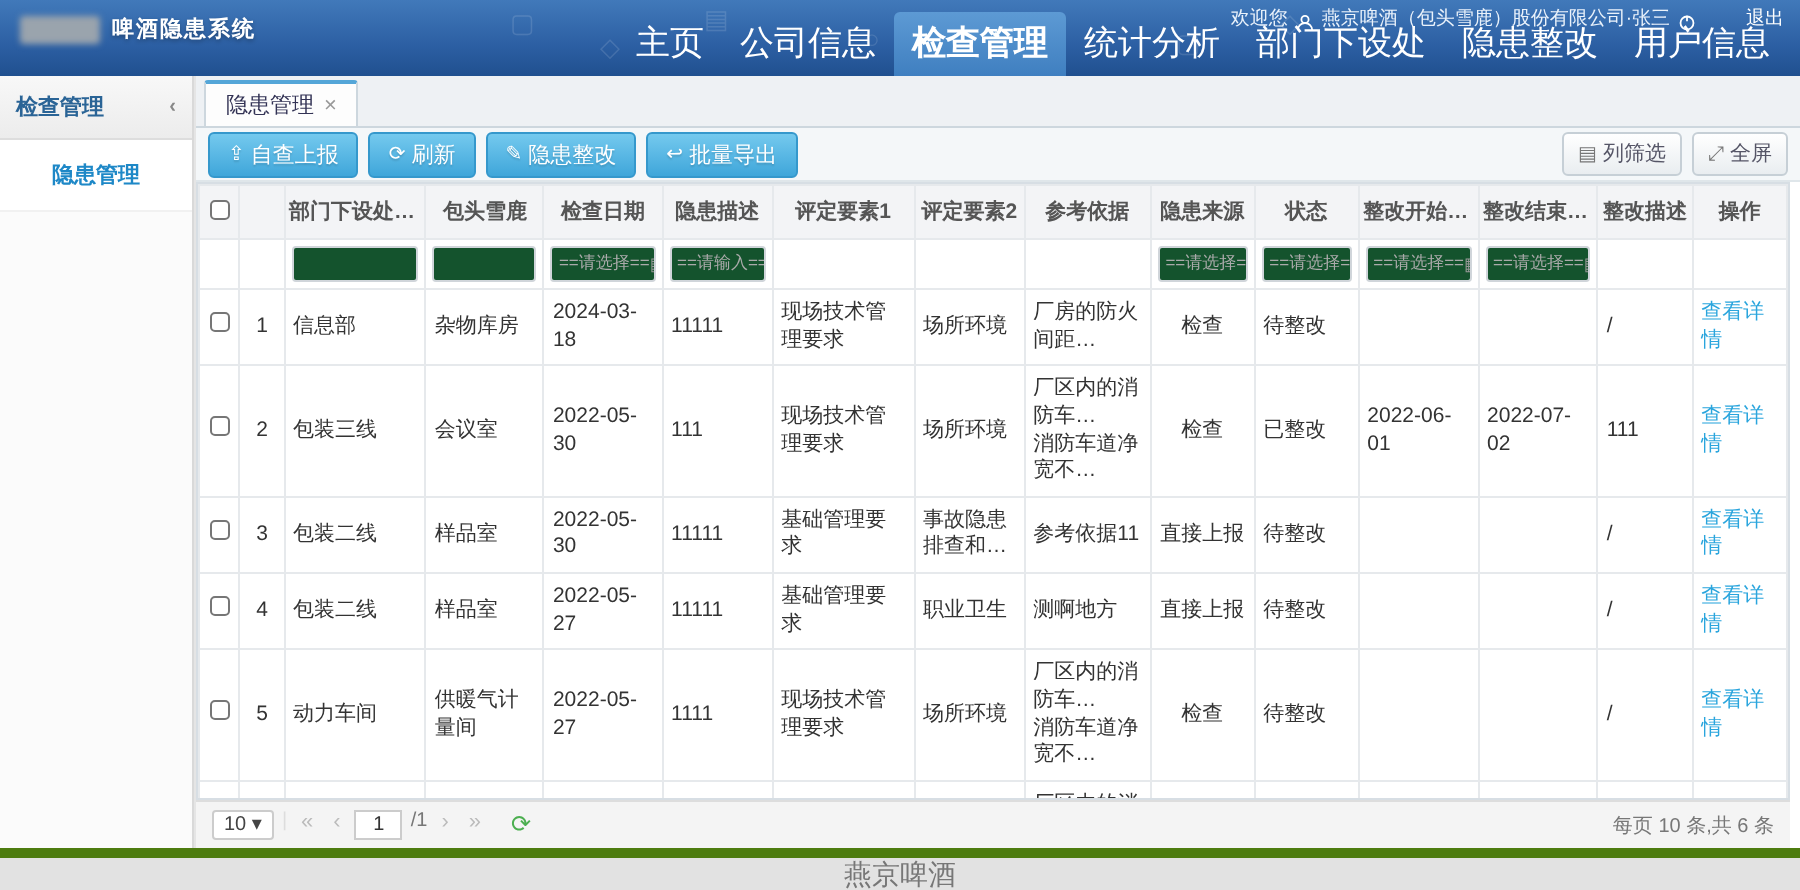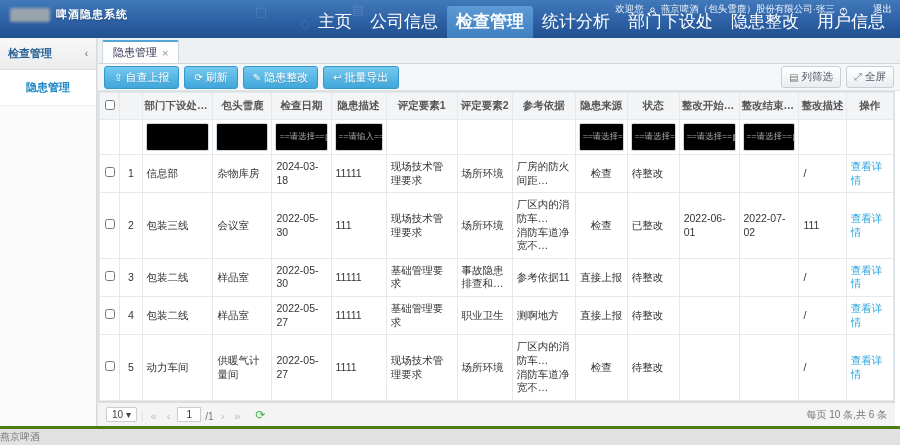--- a/index.html
+++ b/index.html
@@ -55,41 +55,41 @@
     margin-left:5px; cursor:pointer; }
   .ghost .ic { color:#777; font-size:10px; }
 
   .grid-wrap { flex:1; min-height:0; border:1px solid #d7dee4; margin:0 5px 0 0; background:#fff; overflow:hidden; }
   table { width:100%; border-collapse:collapse; table-layout:fixed; font-size:10.5px; color:#333; }
   th, td { border:1px solid #e6e9ec; overflow:hidden; }
   th { background:#f3f4f6; padding:6px 2px; color:#555; font-size:10.5px; text-align:center; font-weight:bold;
       white-space:nowrap; text-overflow:ellipsis; }
   .filter-row td { padding:3px 3px; background:#fff; }
   .fctrl { display:flex; align-items:center; justify-content:space-between; border:1px solid #d0d5da;
-    border-radius:2px; height:28px; padding:0 3px; color:#aaa; font-size:8.5px; background:#000000;
+    border-radius:2px; height:18px; padding:0 3px; color:#aaa; font-size:8.5px; background:#14532d;
     white-space:nowrap; overflow:hidden; cursor:text; }
   .fctrl .ficon { color:#999; font-size:9px; flex:0 0 auto; }
   td.data { padding:5px 4px; line-height:1.3; }
   td.c { text-align:center; }
   .ref-cell { white-space:pre-line;margin-top:36px; }
   .link { color:#2aa5dd; cursor:pointer; }
   input[type=checkbox] { width:10px; height:10px; cursor:pointer; }
 
   .pager { flex:0 0 24px; display:flex; justify-content:space-between; align-items:center;
     background:#f4f4f4; border-top:1px solid #ddd; padding:0 8px; font-size:10px; color:#777; margin:0 5px 0 0; }
-  .pager-left { display:flex; align-items:flex-end; gap:4px; }
+  .pager-left { display:flex; align-items:flex-start; gap:4px; }
   .pagesize { border:1px solid #ccc; background:#fff; padding:1px 5px; border-radius:2px; color:#444; cursor:pointer; }
   .psep { color:#ddd; }
   .pbtn { color:#bbb; padding:0 3px; font-size:11px; cursor:pointer; }
   .pinput { border:1px solid #ccc; background:#fff; width:24px; text-align:center; display:inline-block;
     padding:1px 0; color:#333; cursor:text; }
   .prefresh { color:#4caf50; font-size:12px; margin-left:8px; cursor:pointer; }
 
-  footer { flex:0 0 17px; background:#e2e2e2; border-top:3px solid #4d7c0f; color:#777;
-    font-size:10px; line-height:16px; }
+  footer { flex:0 0 17px; background:#e2e2e2; border-top:5px solid #4d7c0f; color:#777;
+    font-size:14px; text-align:center; line-height:16px; }
 </style>
 </head>
 <body>
 
 <div class="app">
 
   <header>
     <span class="watermark" style="left:255px;top:4px;">▢</span>
     <span class="watermark" style="left:300px;top:16px;">◇</span>
     <span class="watermark" style="left:352px;top:2px;">▤</span>

